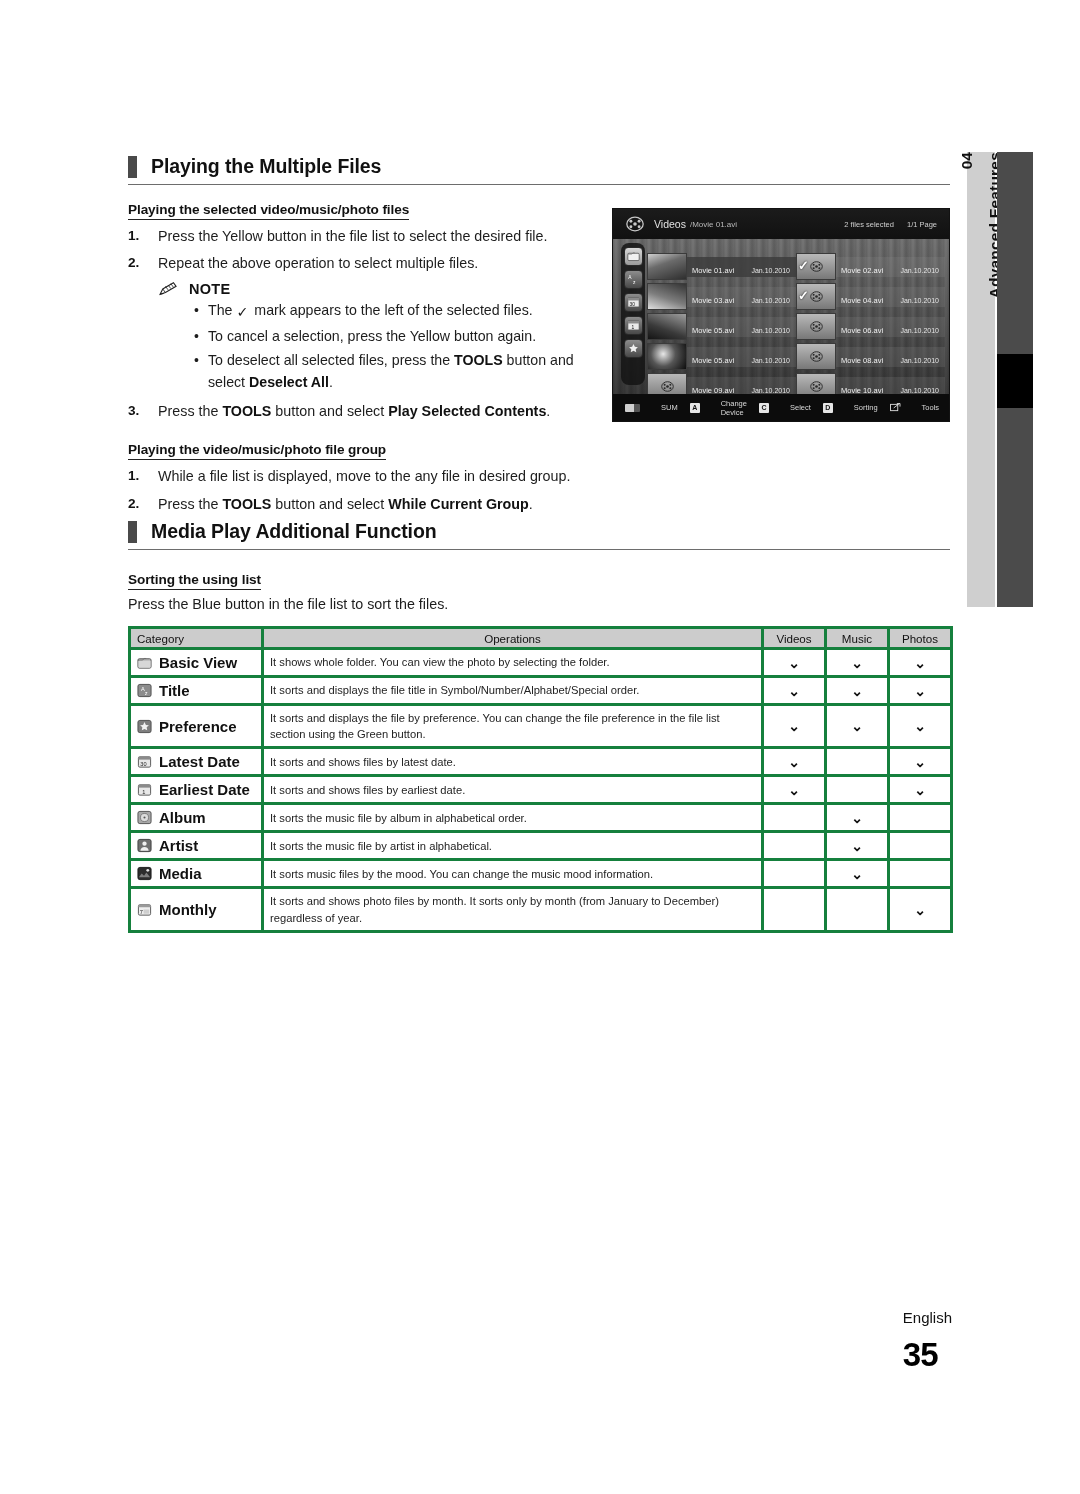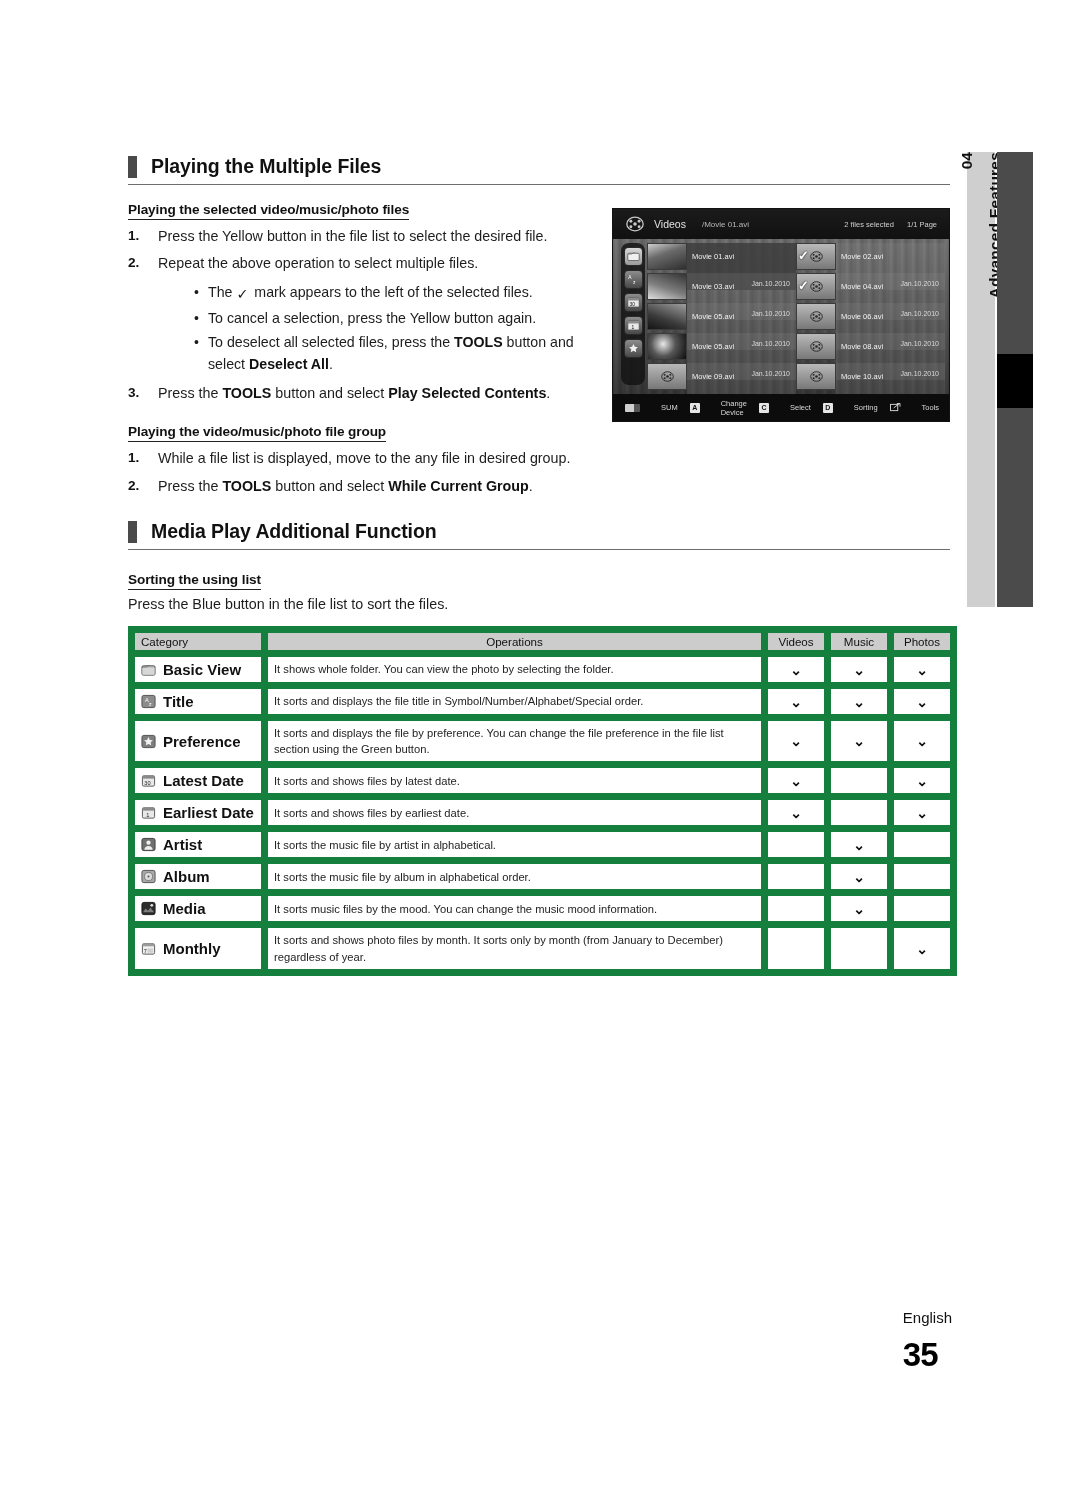--- a/index.html
+++ b/index.html
@@ -163,21 +163,21 @@
     position: absolute; left: 0; top: 0; width: 100%; height: 30px;
     background: linear-gradient(180deg,#1b1b1b 0%, #111 100%);
     display: flex; align-items: center; padding: 0 12px;
     color: #d6d6d6;
   }
   .tv-logo {
     width: 20px; height: 20px; margin-right: 9px; flex: 0 0 20px;
     display:flex; align-items:center; justify-content:center;
   }
   .tv-cat { font-size: 10.5px; color: #e2e2e2; }
-  .tv-path { font-size: 8px; color: #b9b9b9; margin-left: 16px; }
+  .tv-path { font-size: 8px; color: #b9b9b9; margin-left: 4px; }
   .tv-topright { margin-left: auto; display: flex; gap: 13px; font-size: 7.5px; color: #cfcfcf; }
 
   .tv-body {
     position: absolute; left: 0; top: 30px; width: 100%; height: 155px;
     background:
       linear-gradient(180deg, rgba(255,255,255,0.06), rgba(0,0,0,0.45)),
       repeating-linear-gradient(90deg,#5c5c5c 0px,#6e6e6e 3px,#545454 7px,#636363 11px);
   }
   .tv-railwrap {
     position: absolute; left: 8px; top: 4px; width: 24px; height: 142px;
@@ -192,21 +192,21 @@
     border: 1px solid #2a2a2a;
     display: flex; align-items: center; justify-content: center;
     font-size: 6px; color: #f2f2f2; position: relative;
   }
   .rail-icon.sel { background: linear-gradient(180deg,#d9d9d9,#9a9a9a); color:#1a1a1a; }
 
   .tv-grid {
     position: absolute; left: 34px; top: 4px; right: 4px; height: 148px;
   }
   .tv-row { display: flex; height: 29px; margin-bottom: 1px; }
-  .tv-cell { display: flex; width: 50%; height: 47px; }
+  .tv-cell { display: flex; width: 50%; height: 47px; align-items: center; }
   .tv-thumb {
     width: 40px; height: 27px; flex: 0 0 40px;
     border: 1px solid #3b3b3b;
     background: linear-gradient(145deg,#9a9a9a,#3d3d3d);
     display: flex; align-items: center; justify-content: center;
     position: relative;
     overflow: hidden;
   }
   .tv-thumb.film { background: linear-gradient(180deg,#b9b9b9,#787878); }
   .tv-thumb.pic1 { background: linear-gradient(160deg,#cfcfcf 0%, #6b6b6b 40%, #2f2f2f 100%); }
@@ -247,21 +247,21 @@
 
   
   table.sort-table {
     border-collapse: collapse;
     width: 822px;
     font-size: 11.4px;
     color: #1d1d1d;
     table-layout: fixed;
   }
   table.sort-table th, table.sort-table td {
-    border: 7px solid #15803d;
+    border: 3px solid #15803d;
     padding: 4px 6px;
     vertical-align: middle;
   }
   table.sort-table thead th {
     background: #cccccc;
     font-weight: normal;
     font-size: 11.6px;
     text-align: center;
     color: #111;
     height: 21px;
@@ -334,20 +334,31 @@
         <span class="step-num">1.</span>
         <span class="step-text">Press the Yellow button in the file list to select the desired file.</span>
       </div>
       <div class="step">
         <span class="step-num">2.</span>
         <span class="step-text">Repeat the above operation to select multiple files.</span>
       </div>
     </div>
 
     <div class="note-block">
+      <div class="note-title-row">
+        <span class="pencil-icon">
+          <svg viewBox="0 0 24 18" width="22" height="16">
+            <path d="M2 15 L5 9 L17 2 L20 6 L8 13 Z" fill="none" stroke="#222" stroke-width="1.2"></path>
+            <path d="M5 9 L8 13" stroke="#222" stroke-width="1"></path>
+            <path d="M2 15 L6 14" stroke="#222" stroke-width="1"></path>
+            <path d="M8 6 L11 10 M11 4.5 L14 8.5 M14 3 L17 7" stroke="#222" stroke-width="0.9"></path>
+          </svg>
+        </span>
+        <span class="note-title">NOTE</span>
+      </div>
       <div class="note-bullets">
         <div class="note-bullet">
           <span class="bullet-dot">•</span>
           <span class="bullet-text"><span>The </span><span class="tick">✓</span><span> mark appears to the left of the selected files.</span></span>
         </div>
         <div class="note-bullet">
           <span class="bullet-dot">•</span>
           <span class="bullet-text">To cancel a selection, press the Yellow button again.</span>
         </div>
         <div class="note-bullet">
@@ -492,45 +503,45 @@
           <td class="ops-cell">It sorts and shows files by earliest date.</td>
           <td class="chk-cell"><span class="chk">⌄</span></td>
           <td class="chk-cell"><span class="chk"></span></td>
           <td class="chk-cell"><span class="chk">⌄</span></td>
         </tr>
 
         <tr>
           <td class="cat-cell">
               <span class="cat-inner">
             <span class="ci"><svg viewBox="0 0 16 16" width="15" height="15">
+                    <rect x="1" y="1.5" width="14" height="13" rx="2" fill="#a8a8a8" stroke="#4f4f4f"></rect>
+                    <circle cx="8" cy="8" r="4.3" fill="#dcdcdc" stroke="#6a6a6a" stroke-width="0.8"></circle>
+                    <circle cx="8" cy="8" r="1.1" fill="#555"></circle>
+                  </svg></span>
+            <span class="cat-name">Album</span>
+              </span>
+            </td>
+          <td class="ops-cell">It sorts the music file by album in alphabetical order.</td>
+          <td class="chk-cell"><span class="chk"></span></td>
+          <td class="chk-cell"><span class="chk">⌄</span></td>
+          <td class="chk-cell"><span class="chk"></span></td>
+        </tr>
+
+        <tr>
+          <td class="cat-cell">
+              <span class="cat-inner">
+            <span class="ci"><svg viewBox="0 0 16 16" width="15" height="15">
                     <rect x="1" y="1.5" width="14" height="13" rx="2" fill="#6f6f6f" stroke="#3f3f3f"></rect>
                     <circle cx="8" cy="6" r="2.3" fill="#efefef"></circle>
                     <path d="M3.6 13.5c0-2.6 2-4 4.4-4s4.4 1.4 4.4 4z" fill="#efefef"></path>
                   </svg></span>
             <span class="cat-name">Artist</span>
               </span>
             </td>
           <td class="ops-cell">It sorts the music file by artist in alphabetical.</td>
-          <td class="chk-cell"><span class="chk"></span></td>
-          <td class="chk-cell"><span class="chk">⌄</span></td>
-          <td class="chk-cell"><span class="chk"></span></td>
-        </tr>
-
-        <tr>
-          <td class="cat-cell">
-              <span class="cat-inner">
-            <span class="ci"><svg viewBox="0 0 16 16" width="15" height="15">
-                    <rect x="1" y="1.5" width="14" height="13" rx="2" fill="#a8a8a8" stroke="#4f4f4f"></rect>
-                    <circle cx="8" cy="8" r="4.3" fill="#dcdcdc" stroke="#6a6a6a" stroke-width="0.8"></circle>
-                    <circle cx="8" cy="8" r="1.1" fill="#555"></circle>
-                  </svg></span>
-            <span class="cat-name">Album</span>
-              </span>
-            </td>
-          <td class="ops-cell">It sorts the music file by album in alphabetical order.</td>
           <td class="chk-cell"><span class="chk"></span></td>
           <td class="chk-cell"><span class="chk">⌄</span></td>
           <td class="chk-cell"><span class="chk"></span></td>
         </tr>
 
 
         <tr>
           <td class="cat-cell">
               <span class="cat-inner">
             <span class="ci"><svg viewBox="0 0 16 16" width="15" height="15">

